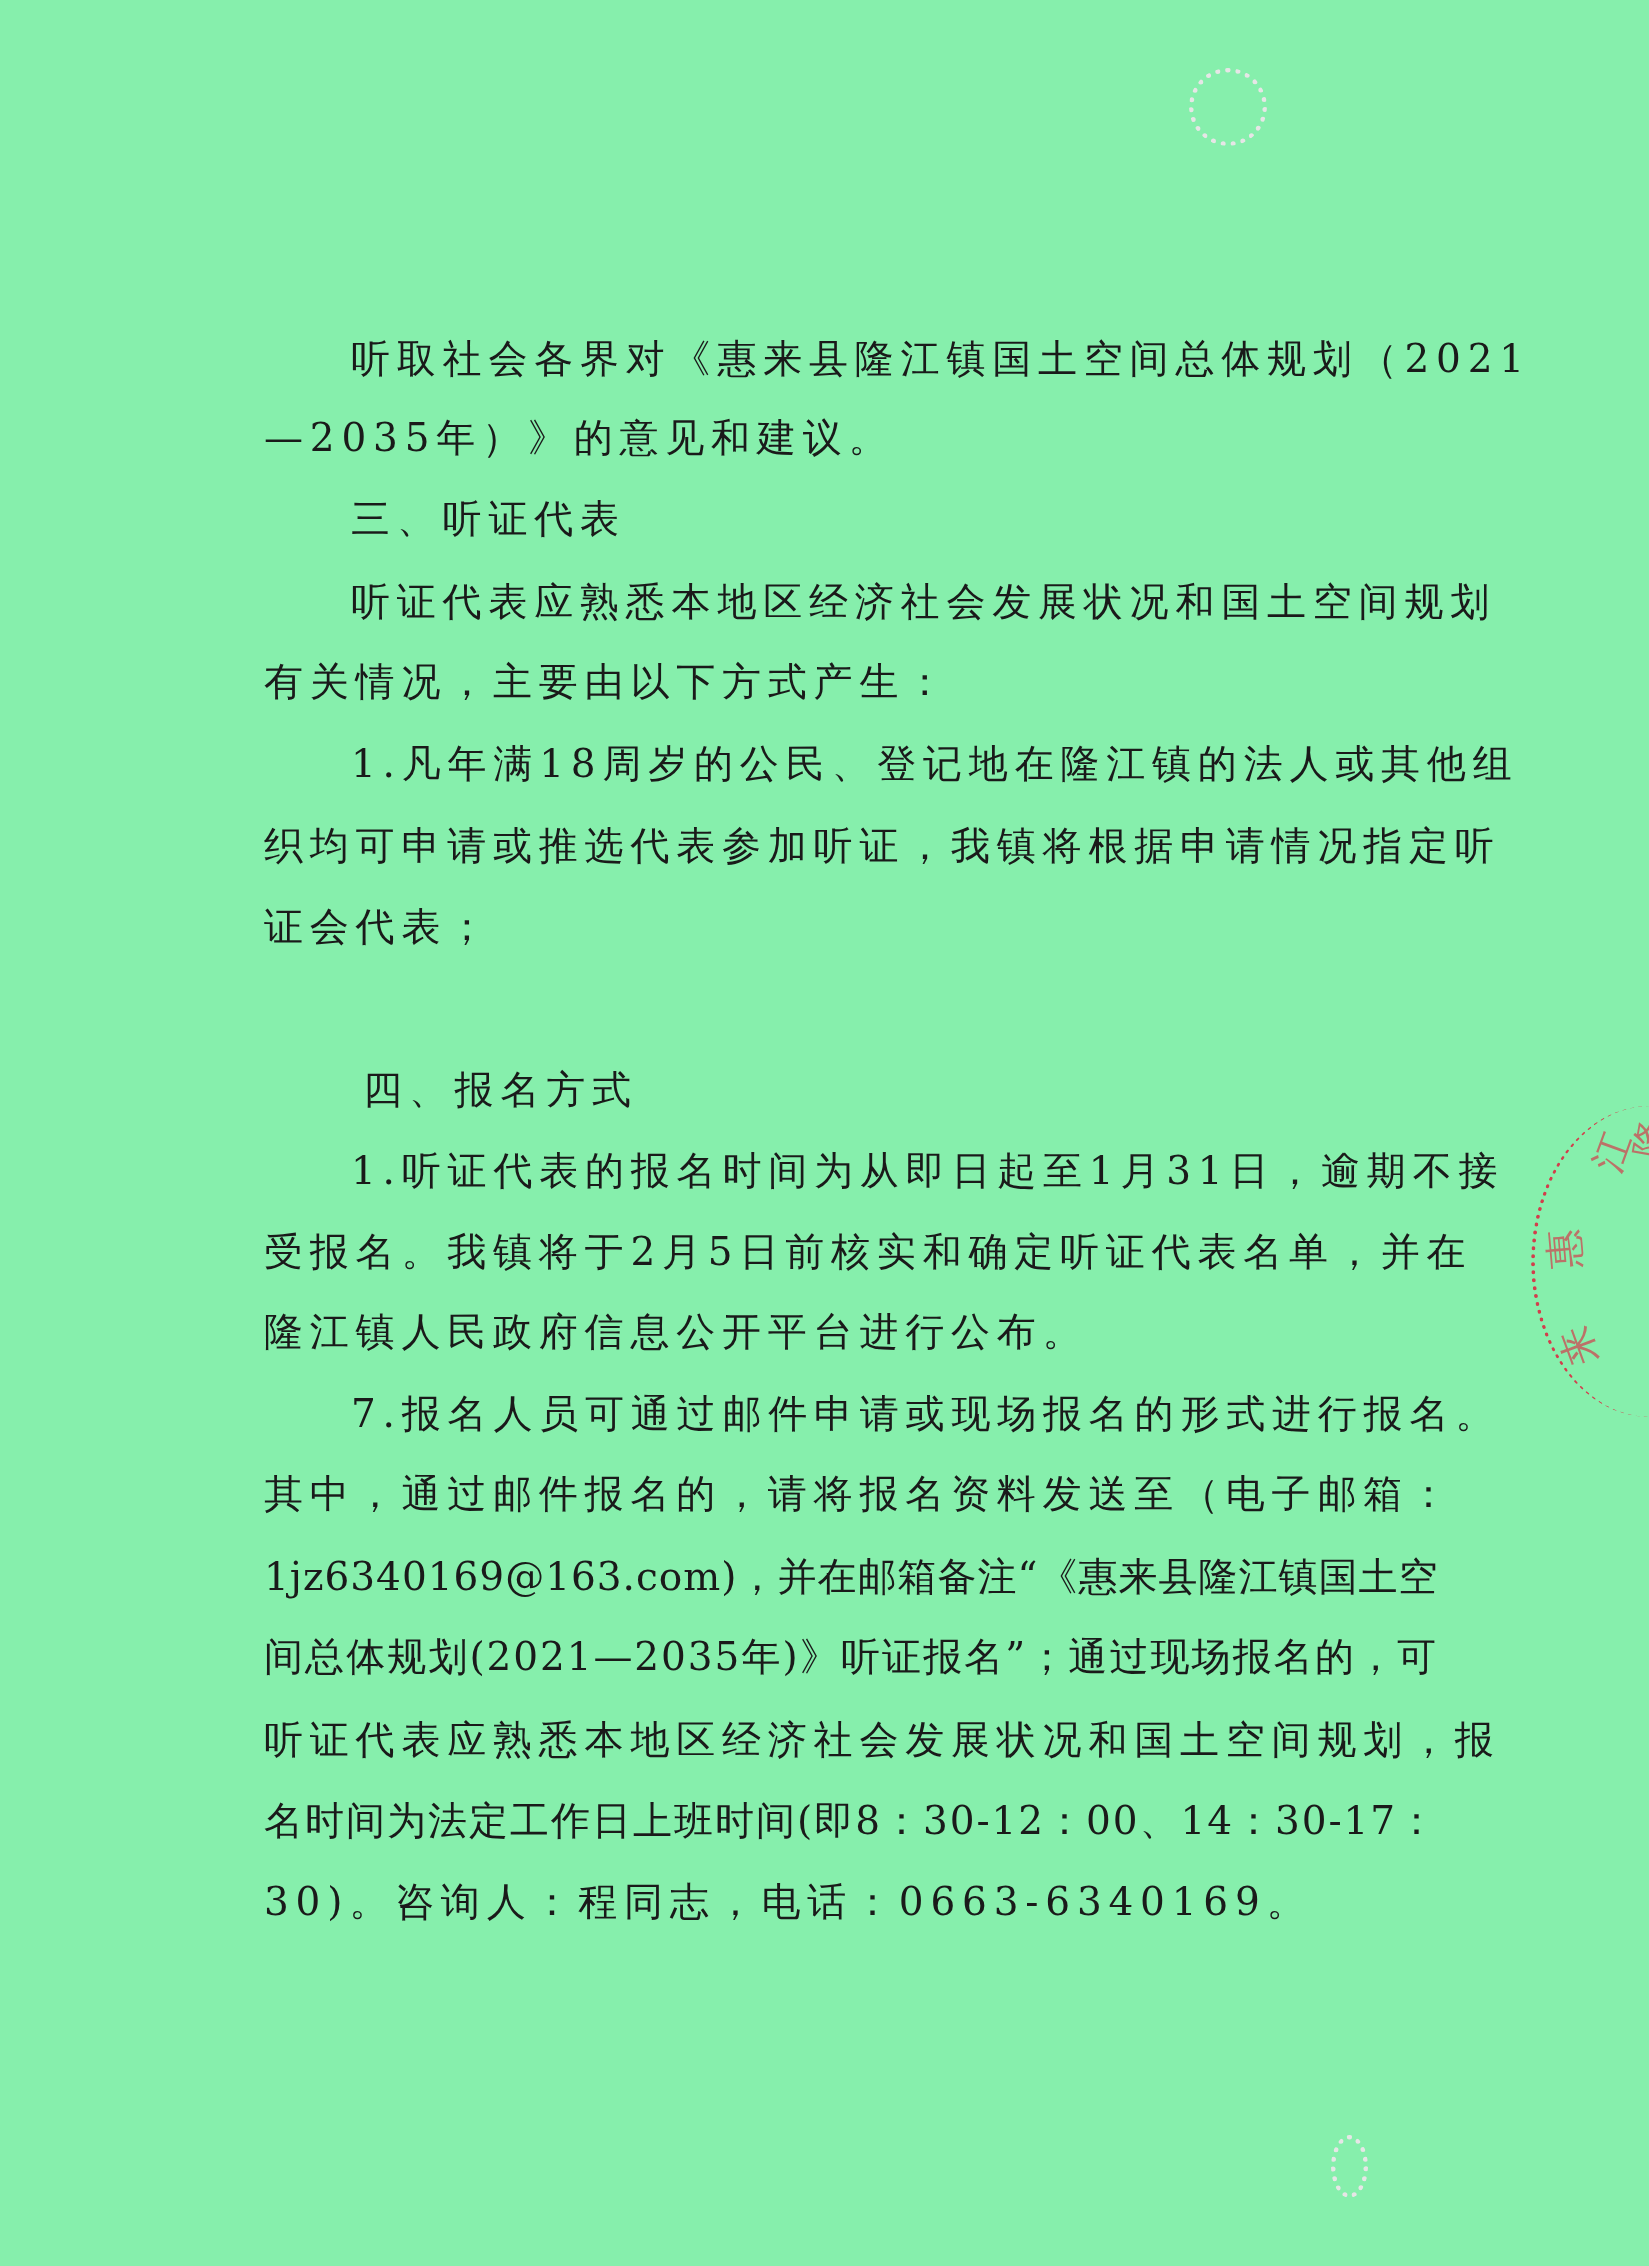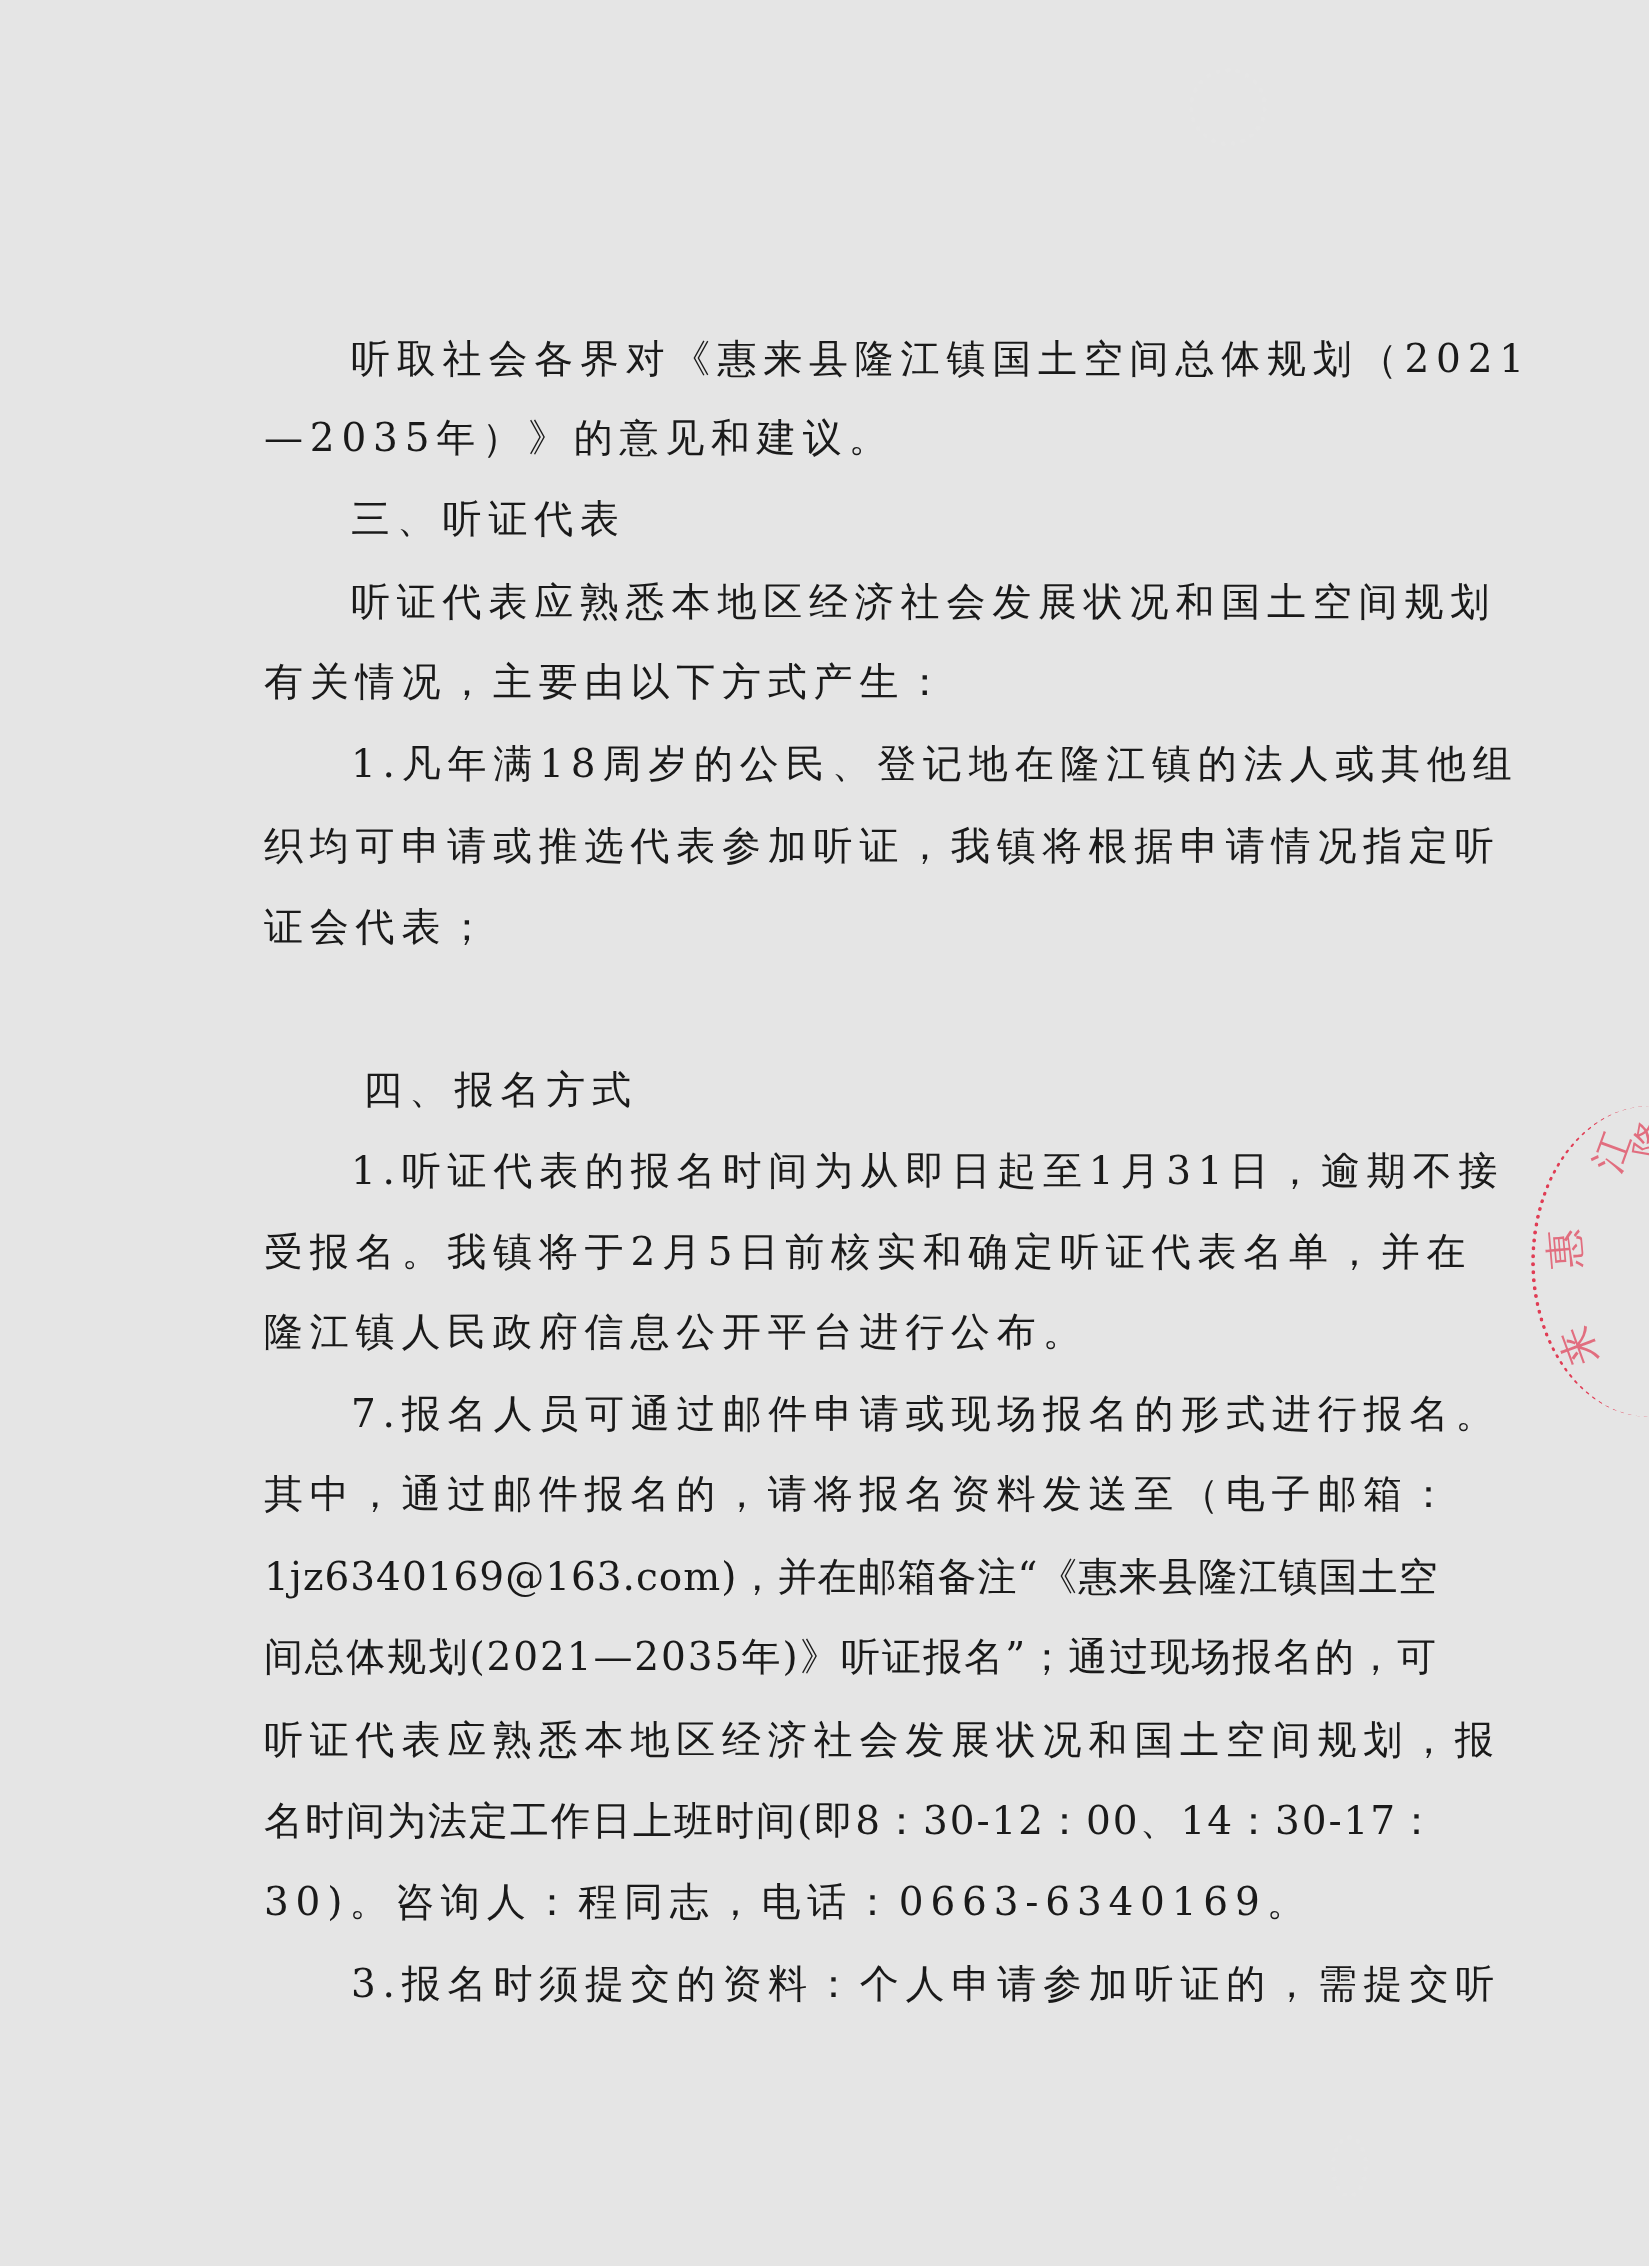--- a/index.html
+++ b/index.html
@@ -13,21 +13,21 @@
       position: relative;
       overflow: hidden;
       font-family: "DejaVu Serif", "Liberation Serif", serif;
       color: #1a1a1a;
     }
     .page {
       position: absolute;
       left: 0; top: 0;
       width: 1650px;
       height: 2267px;
-      background: #e5e5e5;
+      background: #86efac;
     }
     .line {
       position: absolute;
       left: 264px;
       width: 1174px;
       height: 58px;
       font-size: 39px;
       line-height: 58px;
       white-space: nowrap;
       letter-spacing: 6.8px;
@@ -98,21 +98,20 @@
   <div class="line short" style="top:1303px;">隆江镇人民政府信息公开平台进行公布。</div>
 
   <div class="line indent" style="top:1385px;">7.报名人员可通过邮件申请或现场报名的形式进行报名。</div>
   <div class="line" style="top:1465px;">其中，通过邮件报名的，请将报名资料发送至（电子邮箱：</div>
   <div class="line mono" style="top:1548px;">1jz6340169@163.com)，并在邮箱备注“《惠来县隆江镇国土空</div>
   <div class="line" style="top:1628px;letter-spacing:1.9px;">间总体规划(2021—2035年)》听证报名”；通过现场报名的，可</div>
   <div class="line" style="top:1711px;">听证代表应熟悉本地区经济社会发展状况和国土空间规划，报</div>
   <div class="line" style="top:1792px;letter-spacing:1.9px;">名时间为法定工作日上班时间(即8：30-12：00、14：30-17：</div>
   <div class="line short" style="top:1873px;">30)。咨询人：程同志，电话：0663-6340169。</div>
 
-  <div class="line indent" style="top:1955px;">3.报名时须提交的资料：个人申请参加听证的，需提交听</div>
 
   <div class="seal">
     <span class="seal-char" style="left:58px;top:19.4px;transform:rotate(-70deg);">江</span>
     <span class="seal-char" style="left:97px;top:4.9px;transform:rotate(-80deg);">隆</span>
     <span class="seal-char" style="left:9.7px;top:116px;transform:rotate(-95deg);">惠</span>
     <span class="seal-char" style="left:24px;top:213px;transform:rotate(-110deg);">来</span>
   </div>
 </div>
 
 

